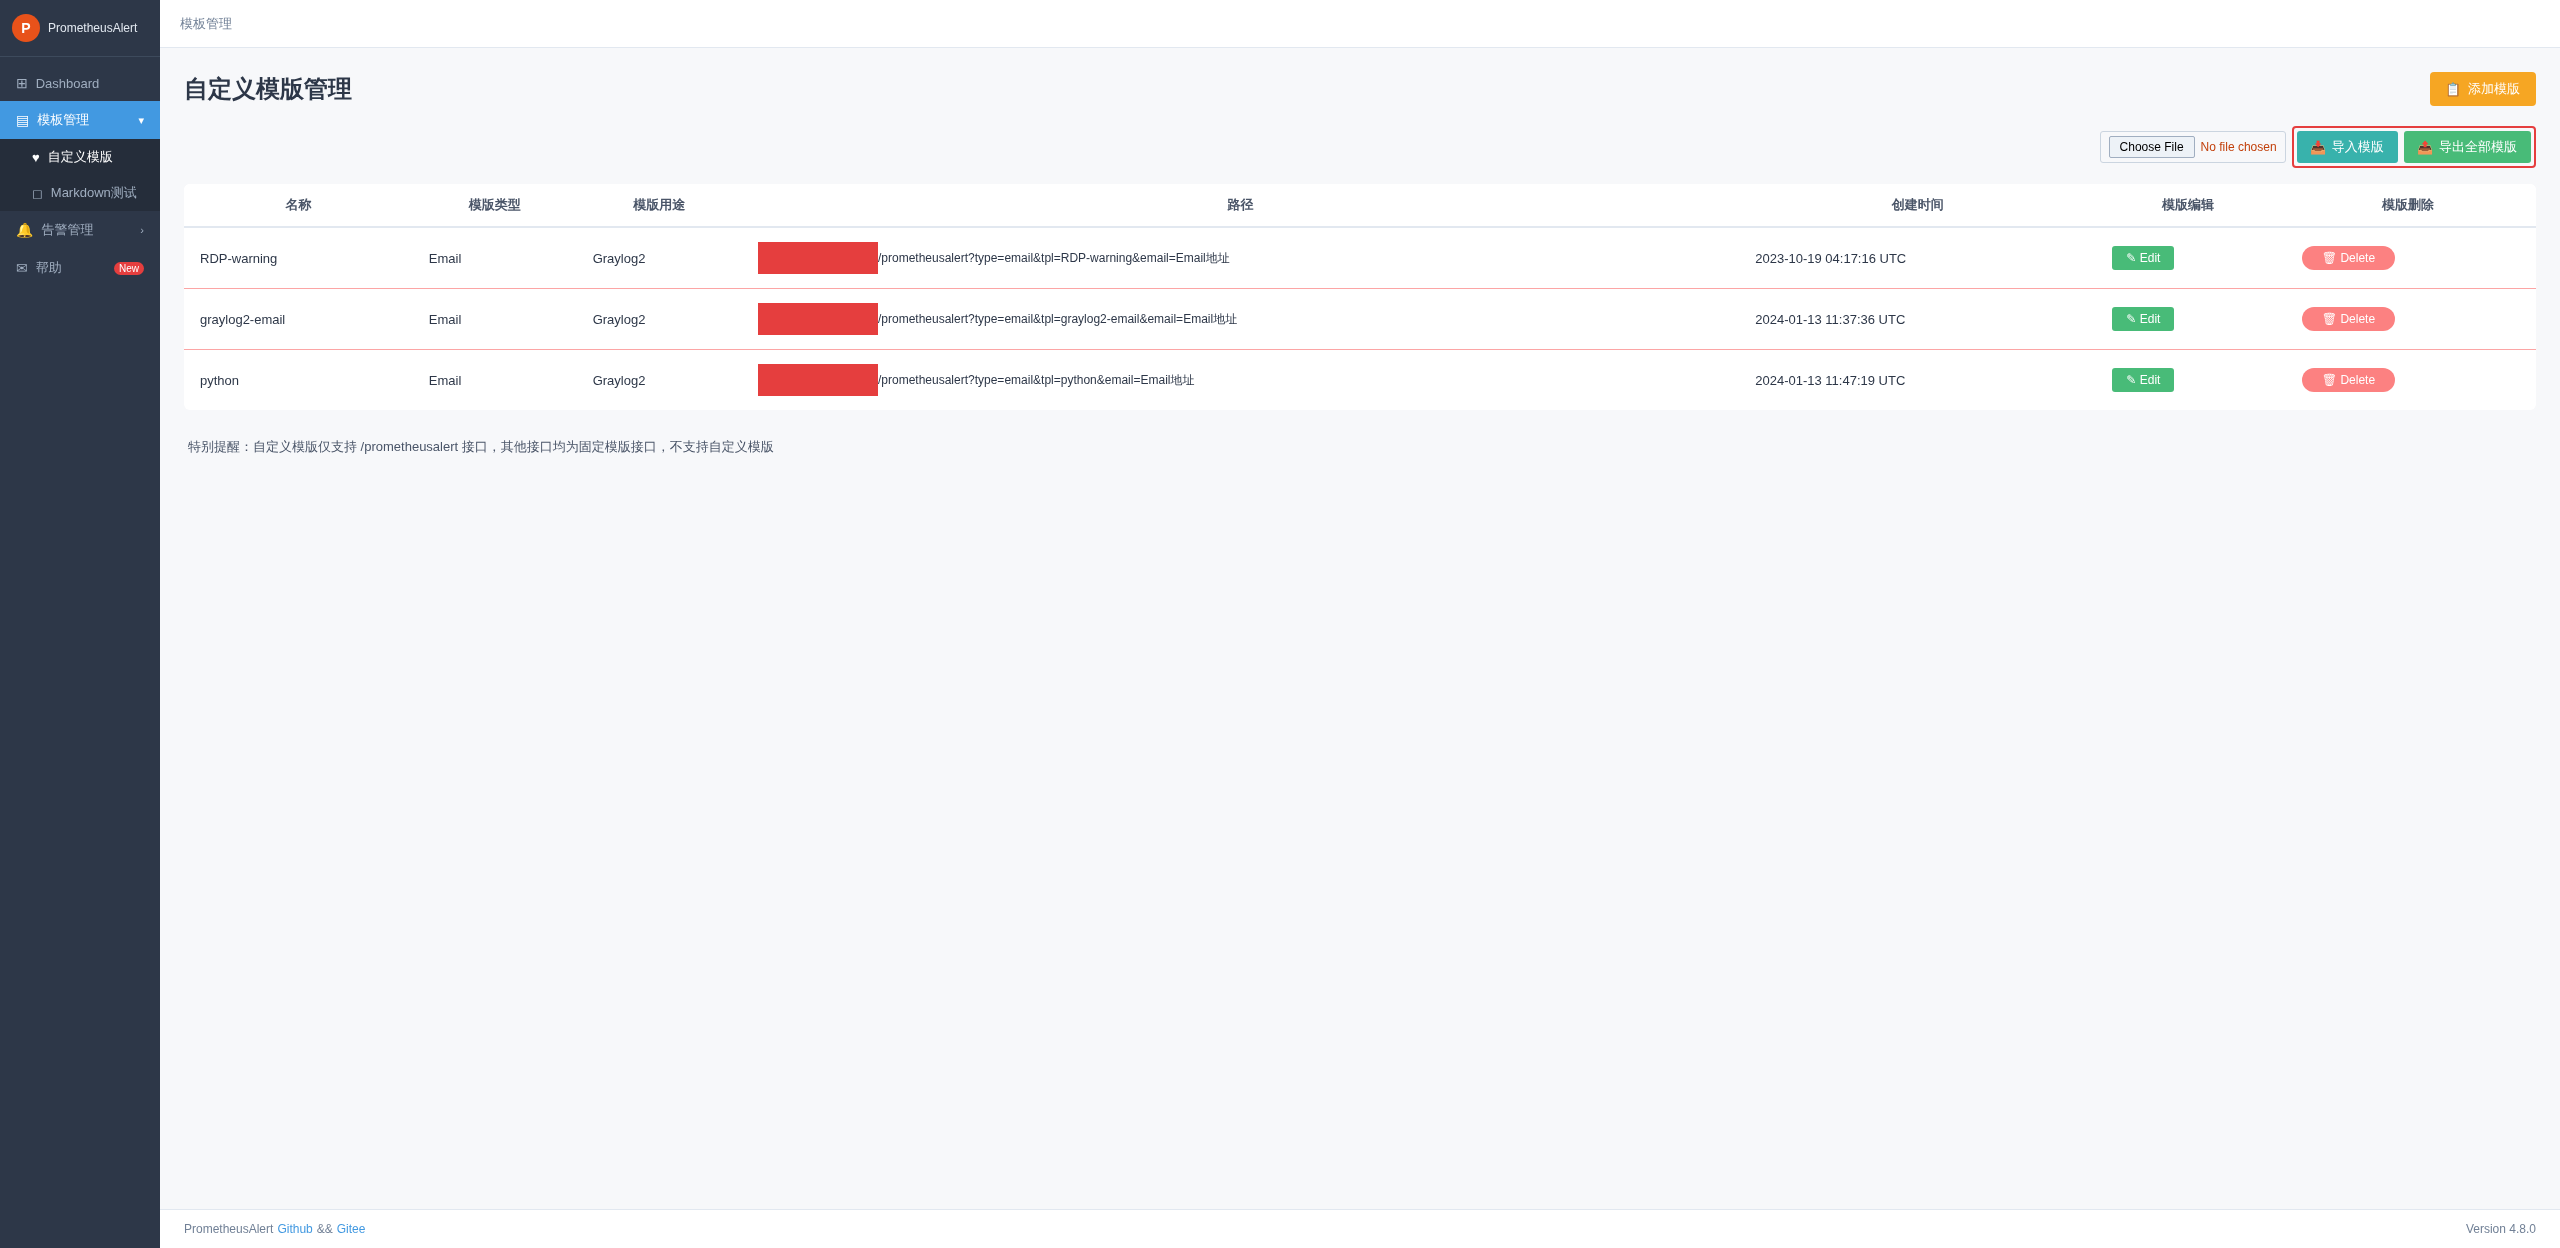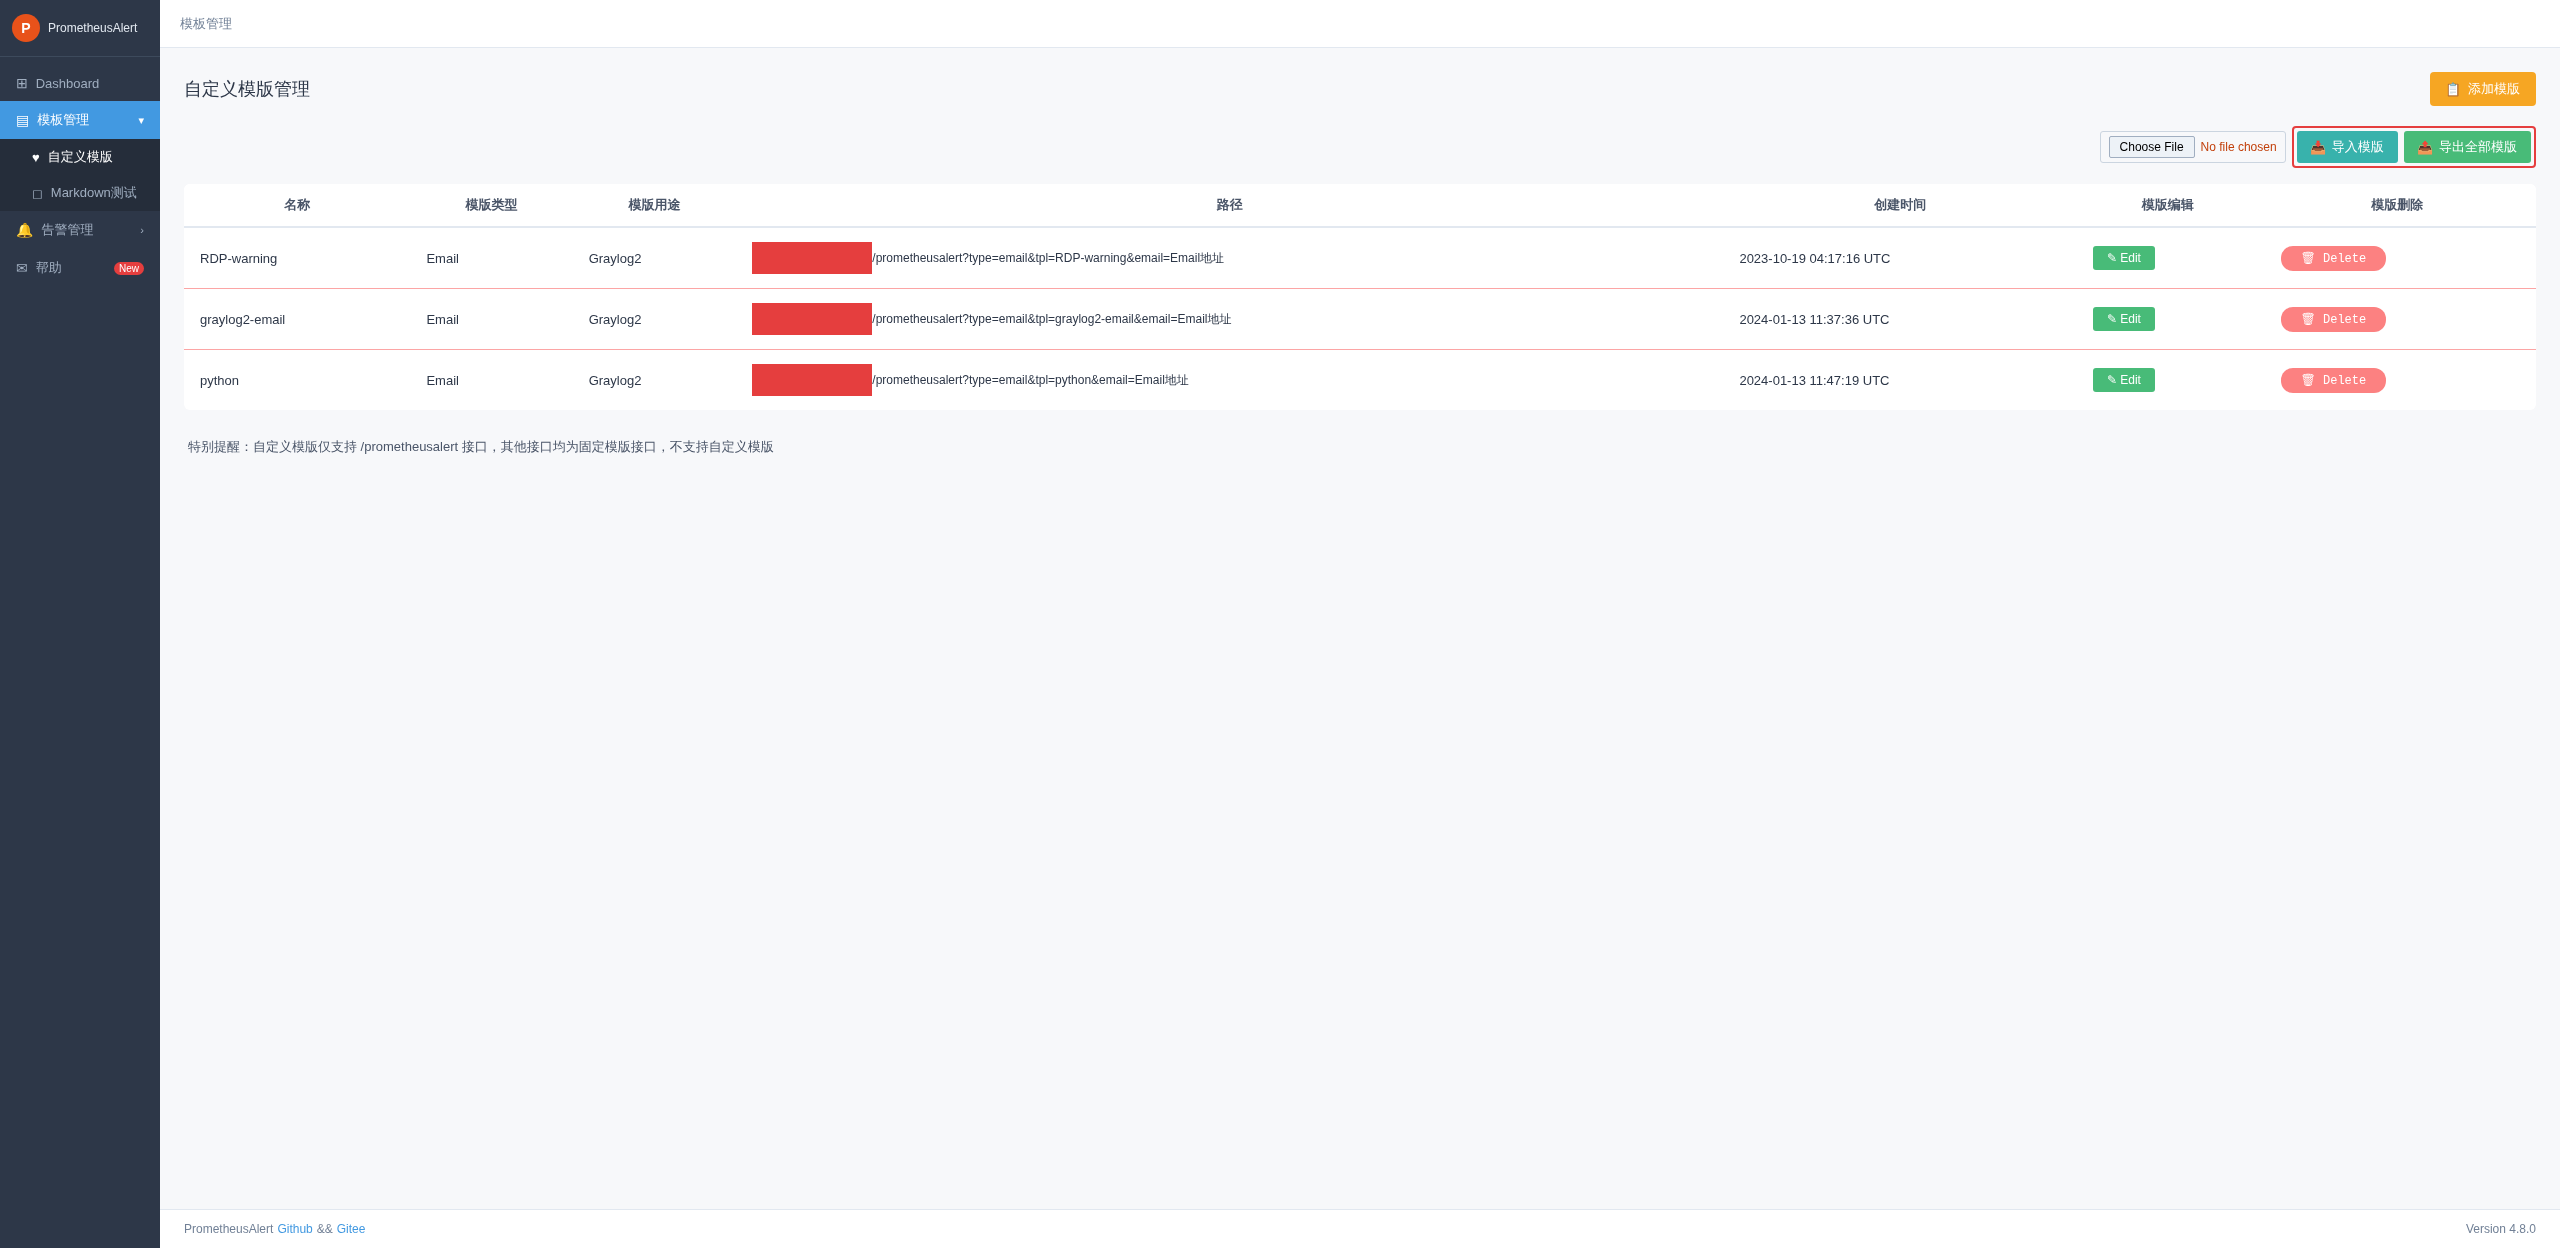--- a/index.html
+++ b/index.html
@@ -102,22 +102,22 @@
       overflow-y: auto;
     }
 
     .page-header {
       display: flex;
       align-items: center;
       justify-content: space-between;
       margin-bottom: 20px;
     }
     .page-title {
-      font-size: 18px;
-      font-weight: 400;
+      font-size: 24px;
+      font-weight: 700;
       color: #2d3748;
     }
 
     .btn-add {
       background: #f6a623;
       color: white;
       border: none;
       padding: 8px 16px;
       border-radius: 4px;
       cursor: pointer;
@@ -257,21 +257,20 @@
       color: white;
       border: none;
       padding: 5px 20px;
       border-radius: 12px;
       cursor: pointer;
       font-size: 12px;
       display: inline-flex;
       align-items: center;
       gap: 4px;
       margin-left: 6px;
-      font-family: Liberation Mono, monospace;
     }
 
     .notice-text {
       font-size: 13px;
       color: #4a5568;
       padding: 12px 4px;
     }
 
     .page-footer {
       background: white;

